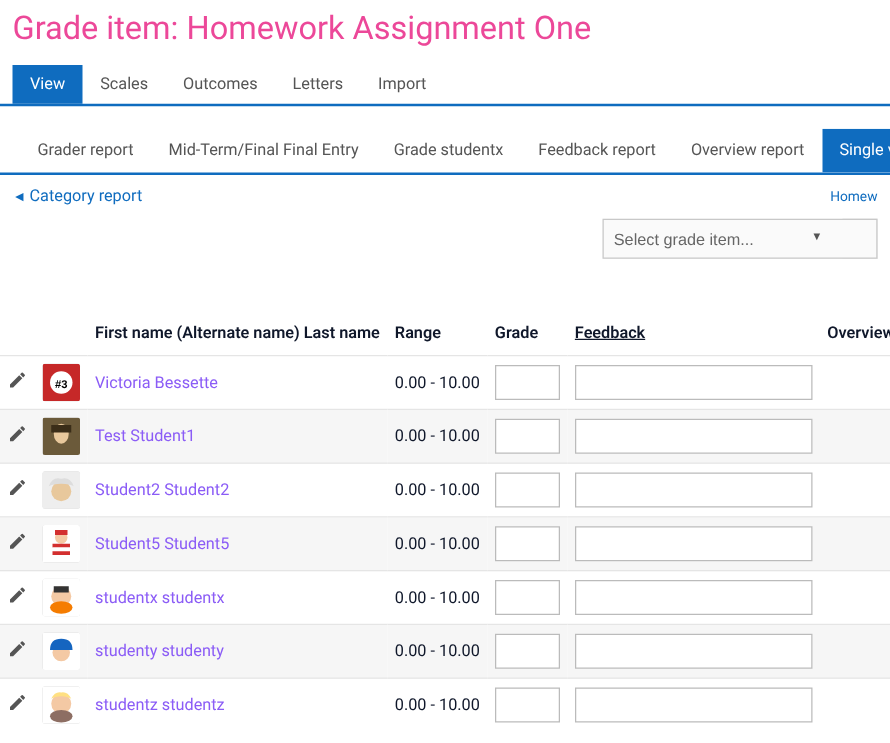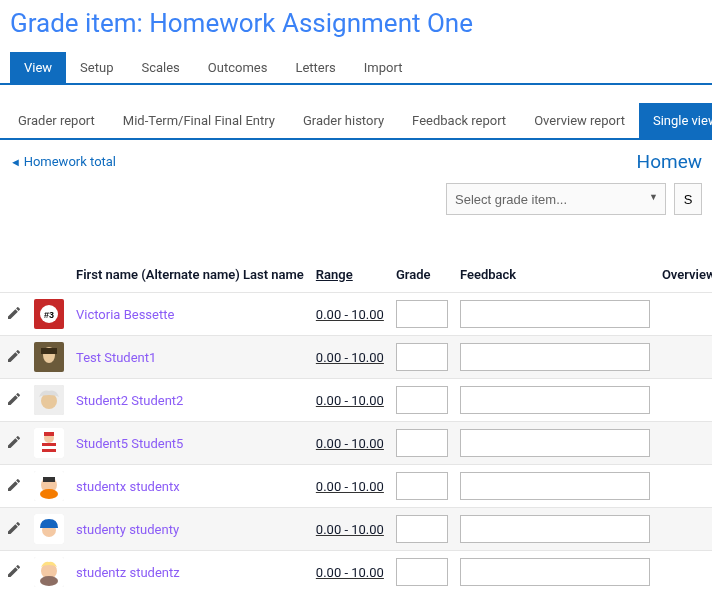--- a/index.html
+++ b/index.html
@@ -1,76 +1,75 @@
 <!DOCTYPE html>
 <html><head>
 <meta charset="utf-8">
 <style>
 * { box-sizing: border-box; margin: 0; padding: 0; }
 body { font-family: -apple-system, "Segoe UI", Roboto, Arial, sans-serif; font-size: 14px; color: #333; background: #fff; width: 712px; overflow: hidden; }
-.page-title { font-size: 26px; font-weight: 400; color: #3b82f6; padding: 8px 10px 14px; }
+.page-title { font-size: 26px; font-weight: 400; color: #ec4899; padding: 8px 10px 14px; }
 .tabs-primary { display: flex; gap: 0; border-bottom: 2px solid #0f6cbf; padding-left: 10px; }
 .tabs-primary .tab { padding: 8px 14px; font-size: 13px; color: #555; cursor: pointer; text-align: center; }
 .tabs-primary .tab.active { background: #0f6cbf; color: #fff; }
-.tabs-secondary { display: flex; gap: 0; border-bottom: 2px solid #0f6cbf; margin-top: 18px; padding-left: 4px; overflow: hidden; white-space: nowrap; }
+.tabs-secondary { display: flex; gap: 0; border-bottom: 2px solid #0f6cbf; margin-top: 18px; padding-left: 16px; overflow: hidden; white-space: nowrap; }
 .tabs-secondary .tab { padding: 10px 14px; font-size: 13px; color: #555; cursor: pointer; }
 .tabs-secondary .tab.active { background: #0f6cbf; color: #fff; }
 .nav-row { display: flex; justify-content: space-between; align-items: center; padding: 10px; }
 .nav-left { color: #0f6cbf; font-size: 13px; cursor: pointer; }
 .nav-left::before { content: "◄ "; font-size: 11px; }
-.nav-right { color: #0f6cbf; font-size: 19px; cursor: pointer; }
+.nav-right { color: #0f6cbf; font-size: 11px; cursor: pointer; }
 .select-row { display: flex; justify-content: flex-end; gap: 8px; padding: 0 10px 12px; }
 .select-wrap { position: relative; width: 220px; }
-.select-wrap select { width: 100%; height: 32px; border: 1px solid #c8c8c8; background: #fafafa; font-size: 13px; padding: 0 24px 0 8px; color: #666; appearance: none; cursor: pointer; }
+.select-wrap select { width: 100%; height: 32px; border: 1px solid #c8c8c8; background: #fafafa; font-size: 13px; padding: 0 24px 0 8px; color: #666; appearance: none; cursor: pointer; margin-left: 36px; }
 .select-wrap::after { content: "▼"; position: absolute; right: 8px; top: 9px; font-size: 9px; color: #555; pointer-events: none; }
 .btn-s { height: 32px; min-width: 28px; border: 1px solid #c8c8c8; background: #fafafa; font-size: 13px; cursor: pointer; padding: 0 6px; }
 .grid { width: 100%; border-collapse: collapse; margin-top: 30px; }
 .grid th { text-align: left; font-weight: 600; font-size: 13px; padding: 10px 6px; color: #0f172a; white-space: nowrap; }
 .grid th.right { text-align: right; }
 .grid td { padding: 6px; border-top: 1px solid #e5e5e5; vertical-align: middle; }
 .grid tbody tr:nth-child(even) { background: #f6f6f6; }
 .edit-icon { width: 16px; height: 16px; display: inline-block; cursor: pointer; }
 .edit-icon svg { width: 16px; height: 16px; fill: #555; }
 .avatar { width: 30px; height: 30px; border-radius: 2px; display: inline-block; vertical-align: middle; background: #ddd; overflow: hidden; }
 .avatar svg { width: 100%; height: 100%; display: block; }
 .name-link { color: #8b5cf6; cursor: pointer; font-size: 13px; }
 .range { font-size: 13px; color: #0f172a; white-space: nowrap; }
 .grade-input { width: 52px; height: 28px; border: 1px solid #bbb; font-size: 13px; padding: 0 4px; }
 .feedback-input { width: 190px; height: 28px; border: 1px solid #bbb; font-size: 13px; padding: 0 4px; }
 .col-edit { width: 30px; }
 .col-avatar { width: 36px; }
 .col-name { width: 200px; }
-.col-range { width: 90px; text-decoration: underline; }
+.col-range { width: 90px; }
 .col-grade { width: 68px; }
-.col-feedback { width: 210px; }
+.col-feedback { width: 210px; text-decoration: underline; }
 </style>
 </head>
 <body>
 
 <h1 class="page-title">Grade item: Homework Assignment One</h1>
 
 <div class="tabs-primary">
     <div class="tab active">View</div>
-    <div class="tab">Setup</div>
     <div class="tab">Scales</div>
     <div class="tab">Outcomes</div>
     <div class="tab">Letters</div>
     <div class="tab">Import</div>
   </div>
 <div class="tabs-secondary">
     <div class="tab">Grader report</div>
     <div class="tab">Mid-Term/Final Final Entry</div>
-    <div class="tab">Grader history</div>
+    <div class="tab">Grade studentx</div>
     <div class="tab">Feedback report</div>
     <div class="tab">Overview report</div>
     <div class="tab active">Single view</div>
   </div>
 
 <div class="nav-row">
-  <span class="nav-left">Homework total</span>
+  <span class="nav-left">Category report</span>
   <span class="nav-right">Homew</span>
 </div>
 
 <div class="select-row">
   <div class="select-wrap">
     <select>
       <option>Select grade item...</option>
     </select>
   </div>
   <button class="btn-s">S</button>

